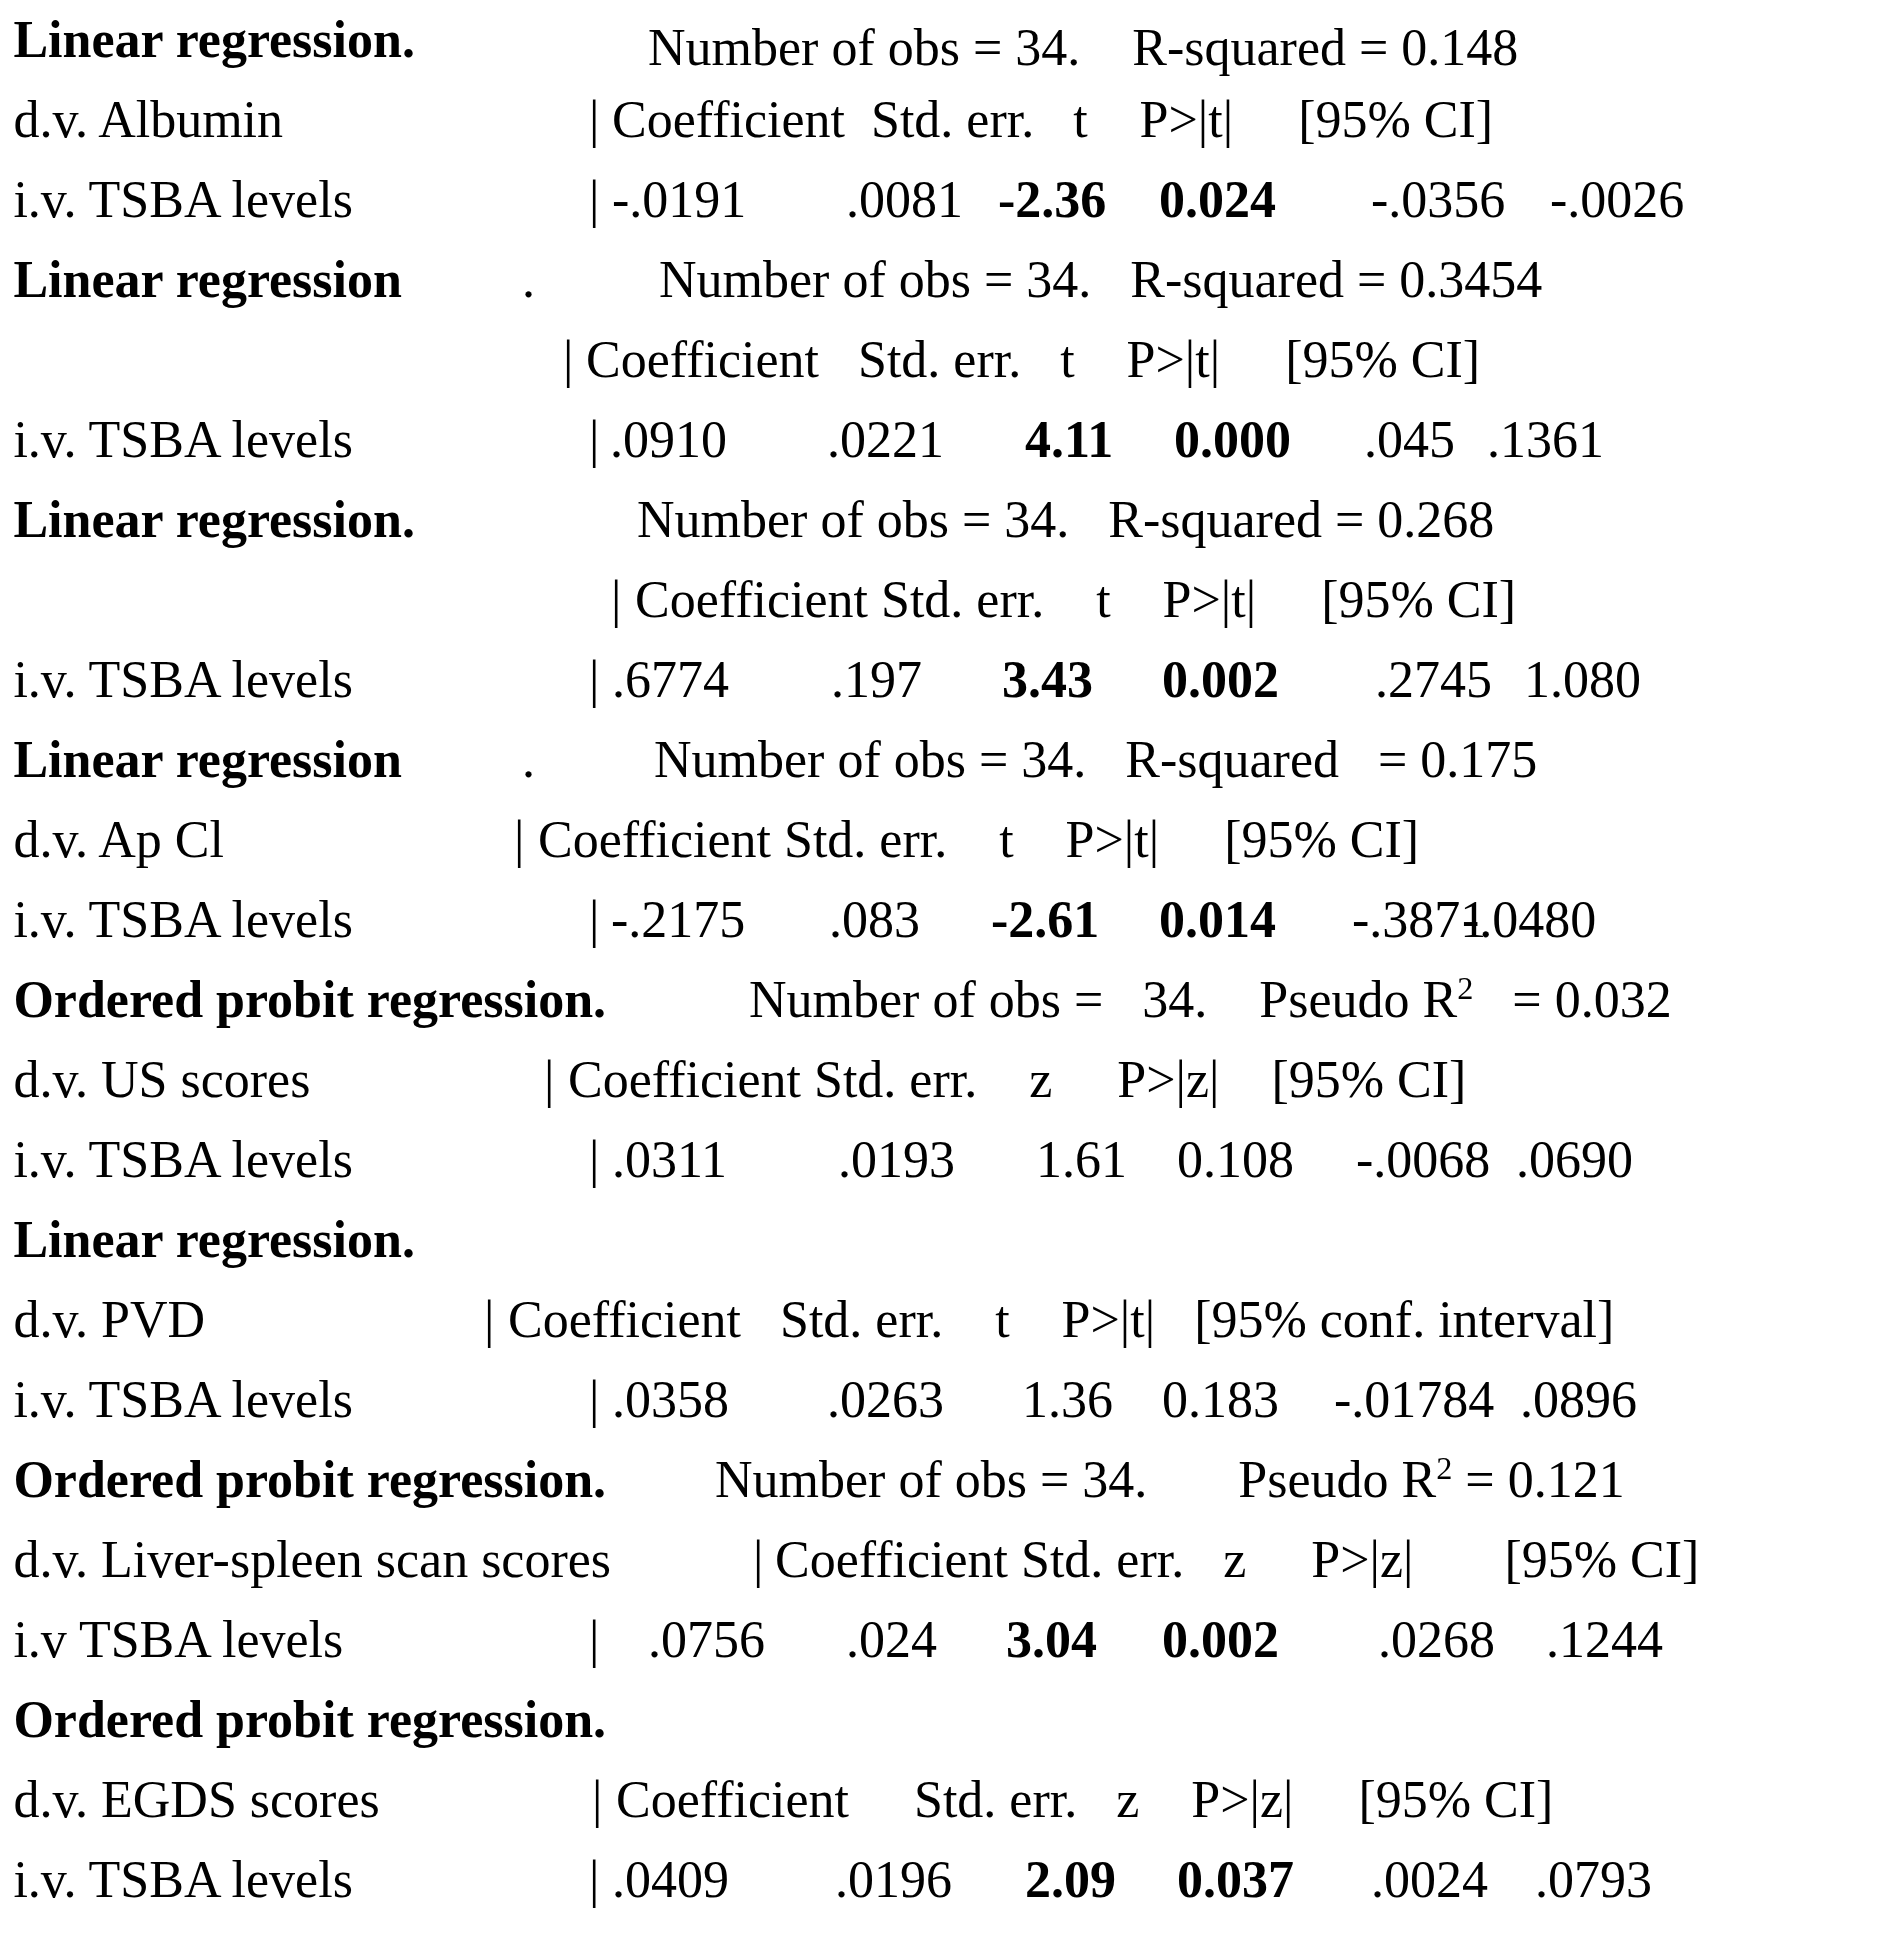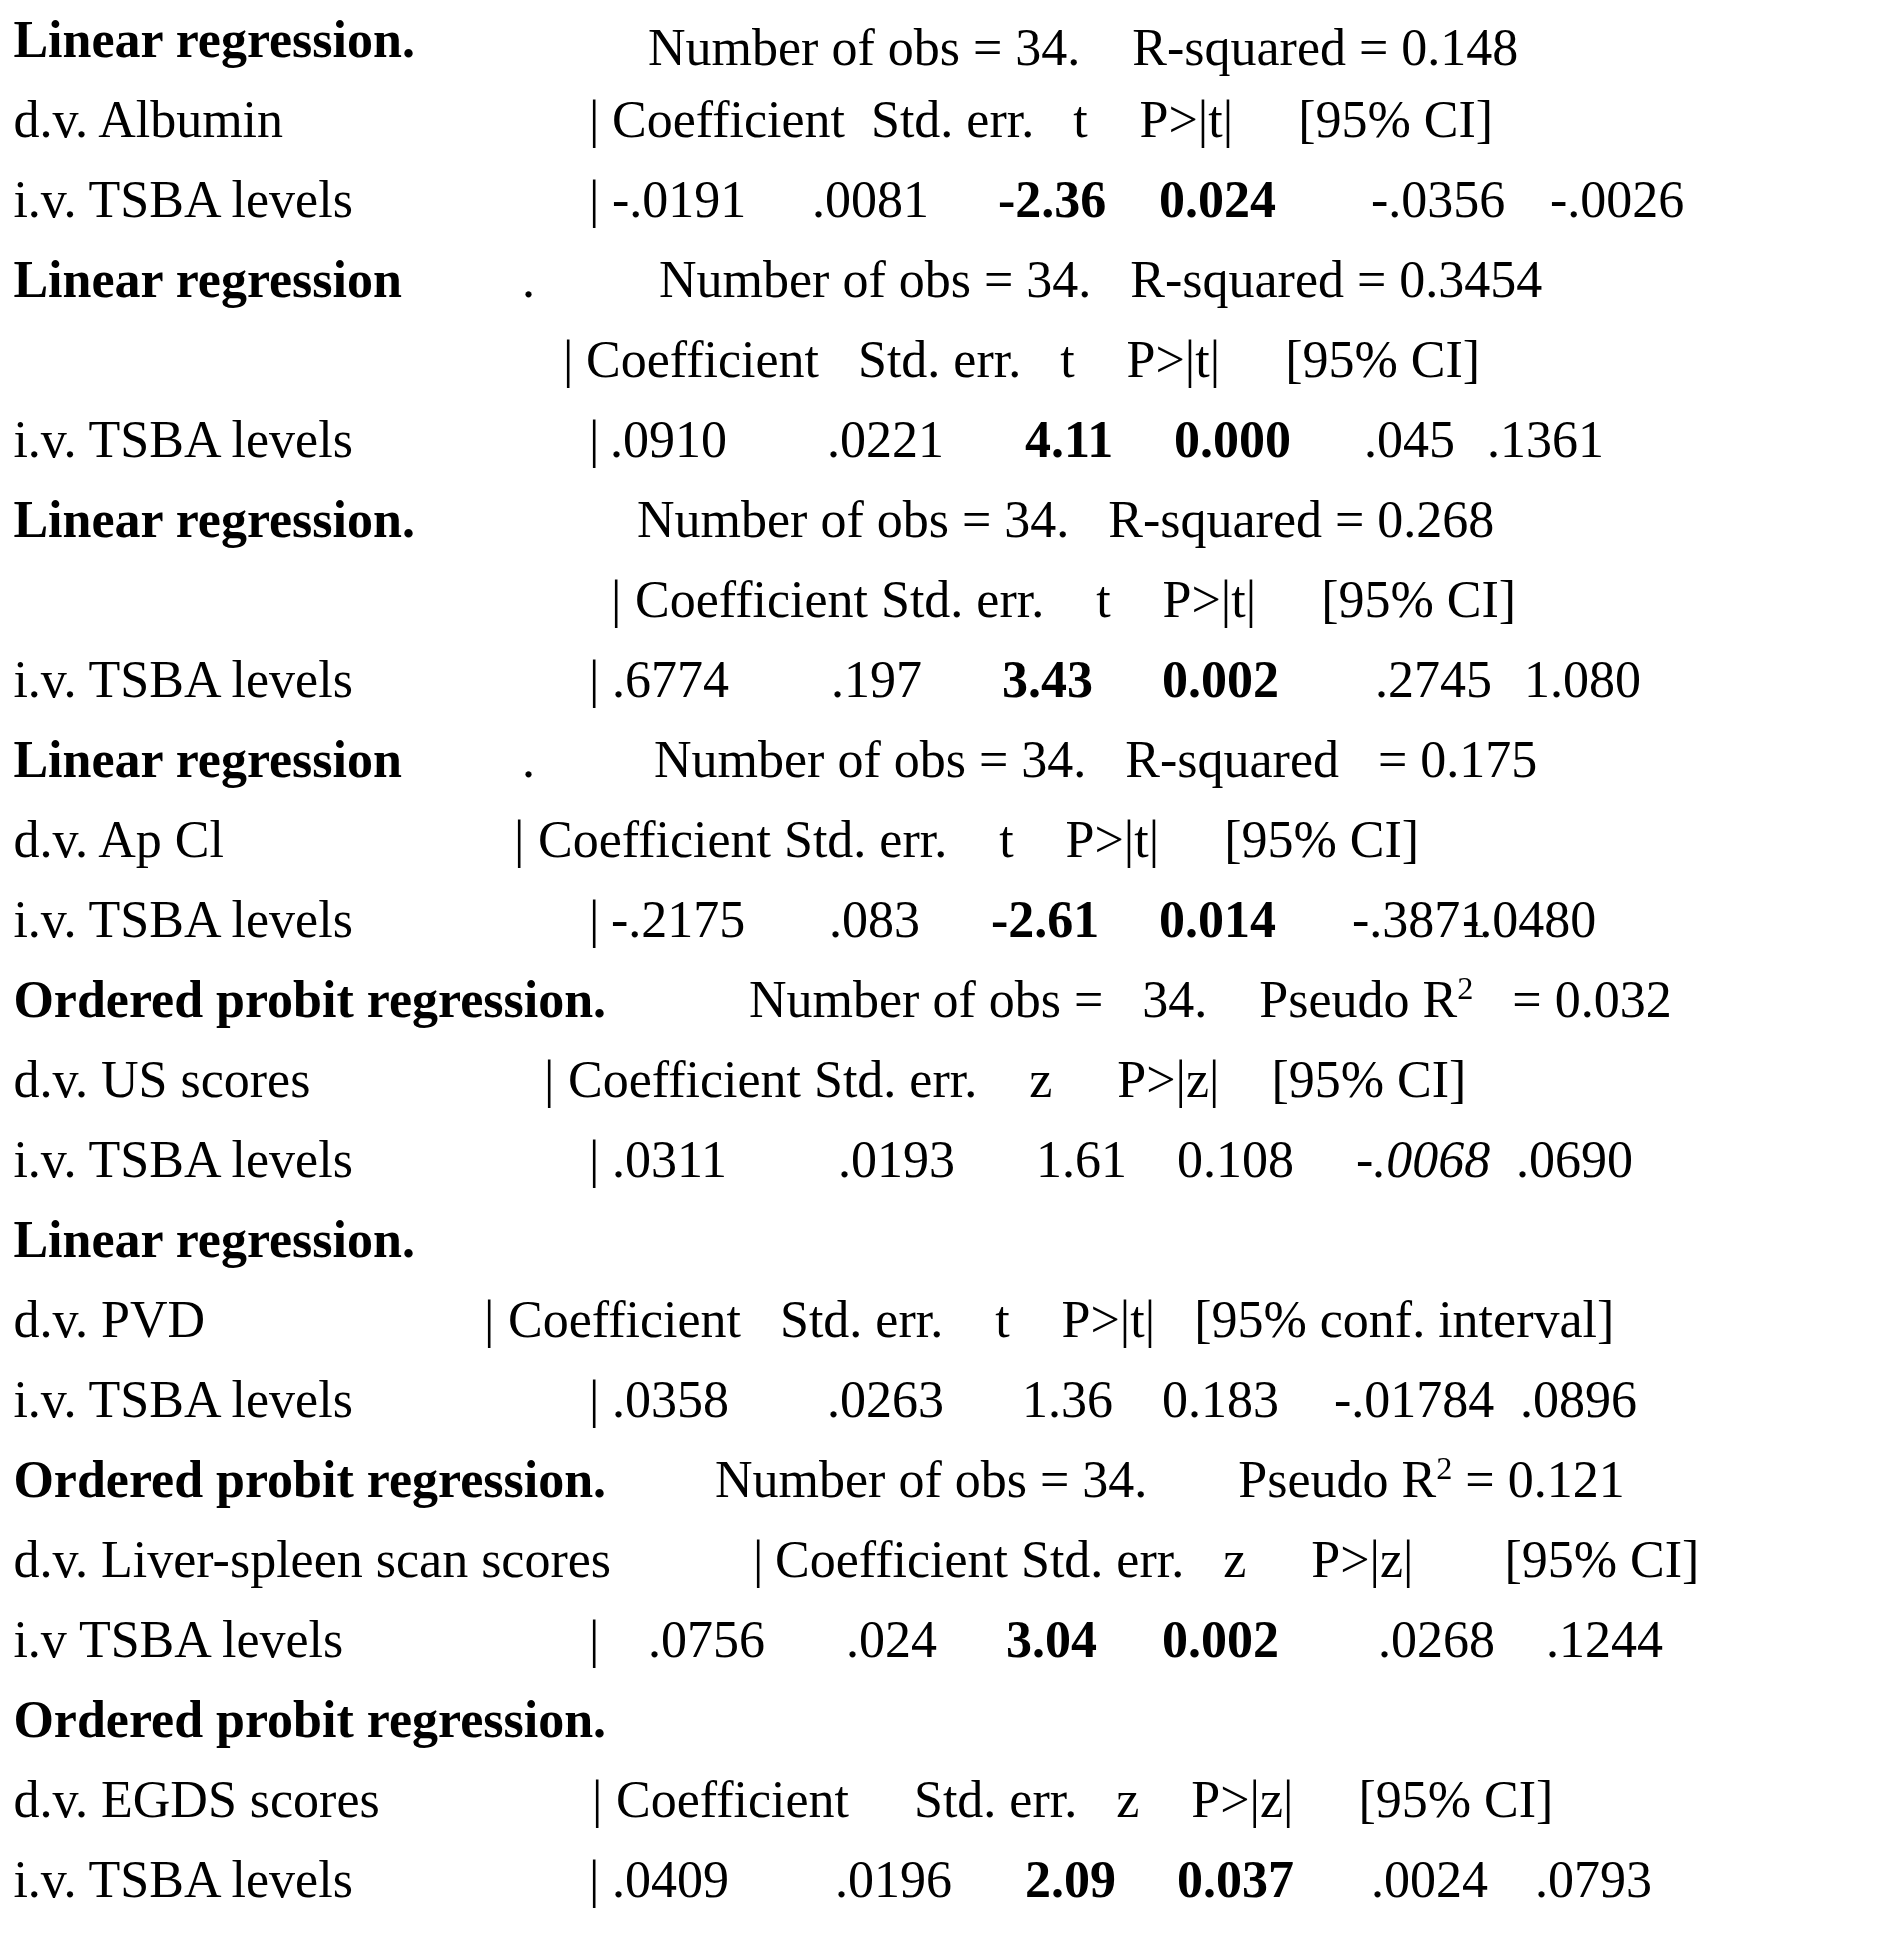--- a/index.html
+++ b/index.html
@@ -64,21 +64,21 @@
   </div>
   <div class="row">
     <span class="seg c-dv reg">d.v. Albumin</span>
     <span class="seg pipe" style="left:589px;">|</span>
     <span class="seg reg" style="left:612px;">Coefficient  Std. err.   t    P&gt;|t|     [95% CI]</span>
   </div>
   <div class="row">
     <span class="seg c-iv reg">i.v. TSBA levels</span>
     <span class="seg pipe" style="left:589px;">|</span>
     <span class="seg reg" style="left:612px;">-.0191</span>
-    <span class="seg reg" style="left:812px;">.0081</span>
+    <span class="seg reg" style="left:846px;">.0081</span>
     <span class="seg bold" style="left:998px;">-2.36</span>
     <span class="seg bold" style="left:1159px;">0.024</span>
     <span class="seg reg" style="left:1371px;">-.0356</span>
     <span class="seg reg" style="left:1550px;">-.0026</span>
   </div>
 
   <div class="row">
     <span class="seg c-title bold">Linear regression</span>
     <span class="seg reg" style="left:522px;">.</span>
     <span class="seg reg" style="left:659px;">Number of obs = 34.   R-squared = 0.3454</span>
@@ -147,21 +147,21 @@
     <span class="seg pipe" style="left:544px;">|</span>
     <span class="seg reg" style="left:568px;">Coefficient Std. err.    z     P&gt;|z|    [95% CI]</span>
   </div>
   <div class="row">
     <span class="seg c-iv reg">i.v. TSBA levels</span>
     <span class="seg pipe" style="left:589px;">|</span>
     <span class="seg reg" style="left:612px;">.0311</span>
     <span class="seg reg" style="left:838px;">.0193</span>
     <span class="seg reg" style="left:1036px;">1.61</span>
     <span class="seg reg" style="left:1177px;">0.108</span>
-    <span class="seg reg" style="left:1356px;font-style:italic;">-.0068</span>
+    <span class="seg reg" style="left:1356px;">-.0068</span>
     <span class="seg reg" style="left:1516px;">.0690</span>
   </div>
 
   <div class="row">
     <span class="seg c-title bold">Linear regression.</span>
   </div>
   <div class="row">
     <span class="seg c-dv reg">d.v. PVD</span>
     <span class="seg pipe" style="left:484px;">|</span>
     <span class="seg reg" style="left:508px;">Coefficient   Std. err.    t    P&gt;|t|   [95% conf. interval]</span>

